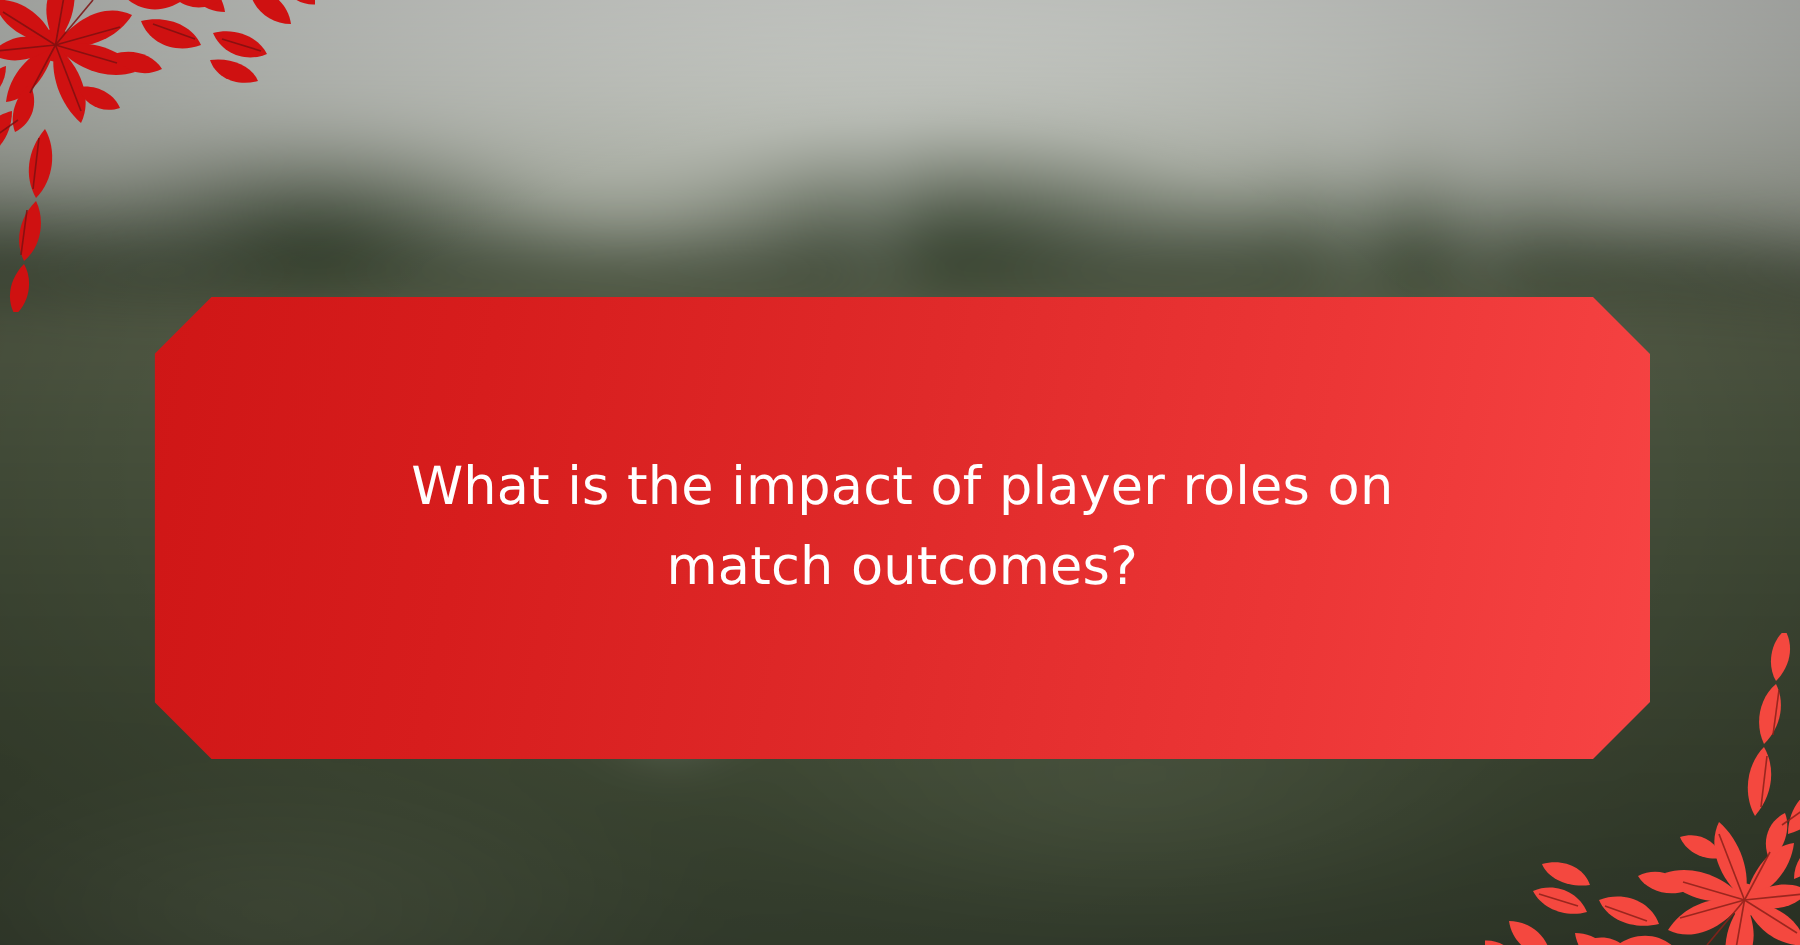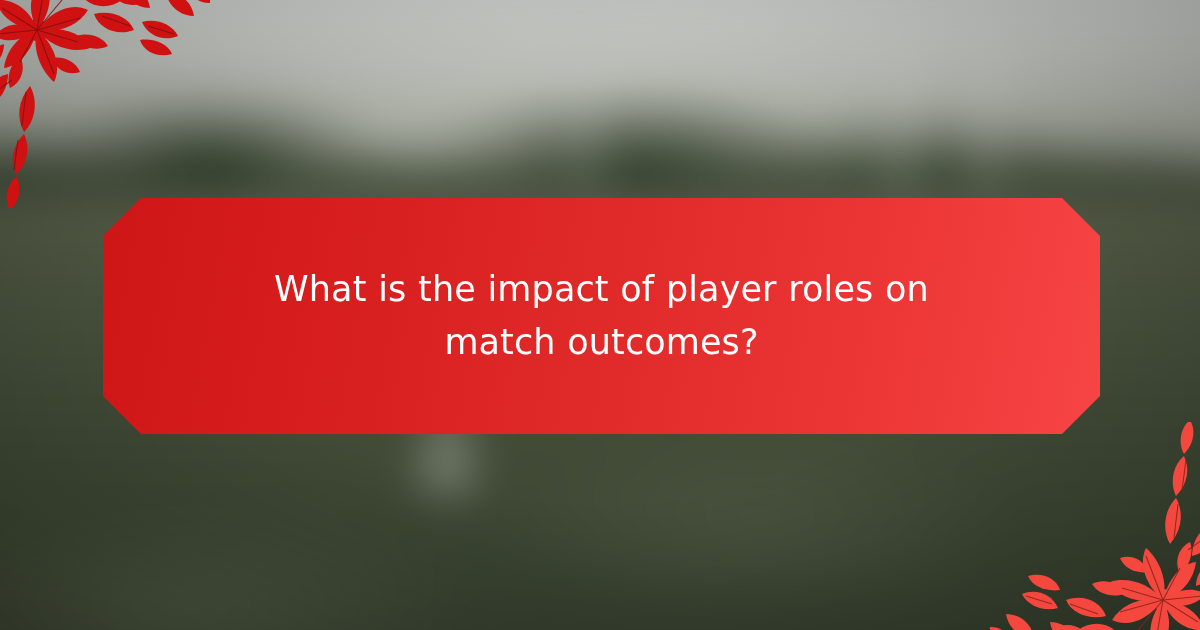--- a/index.html
+++ b/index.html
@@ -109,21 +109,21 @@
   }
   .ornament.tl { left: -10px; top: -12px; }
   .ornament.br { right: -10px; bottom: -12px; transform: rotate(180deg); }
 
   
   .banner {
     position: absolute;
     left: 103px;
     top: 198px;
     width: 997px;
-    height: 236px;
+    height: 308px;
     background: linear-gradient(100deg, #cf1616 0%, #d71d1d 22%, #e02a2a 50%, #ec3636 76%, #f74444 100%);
     -webkit-clip-path: polygon(38px 0, calc(100% - 38px) 0, 100% 38px, 100% calc(100% - 38px), calc(100% - 38px) 100%, 38px 100%, 0 calc(100% - 38px), 0 38px);
     clip-path: polygon(38px 0, calc(100% - 38px) 0, 100% 38px, 100% calc(100% - 38px), calc(100% - 38px) 100%, 38px 100%, 0 calc(100% - 38px), 0 38px);
     display: flex;
     align-items: center;
     justify-content: center;
     box-sizing: border-box;
     padding: 0 126px;
   }
   .banner-title {

